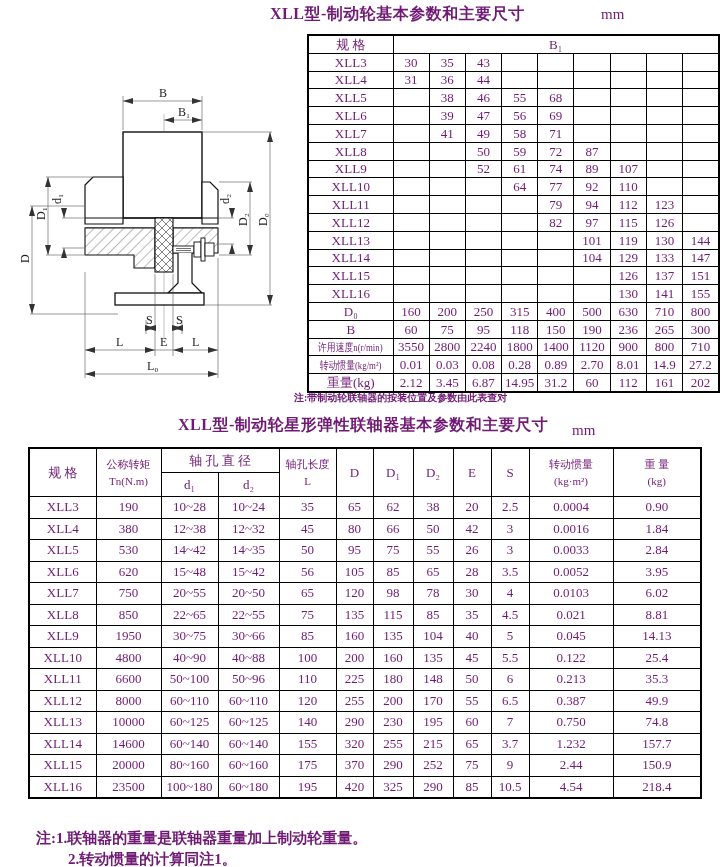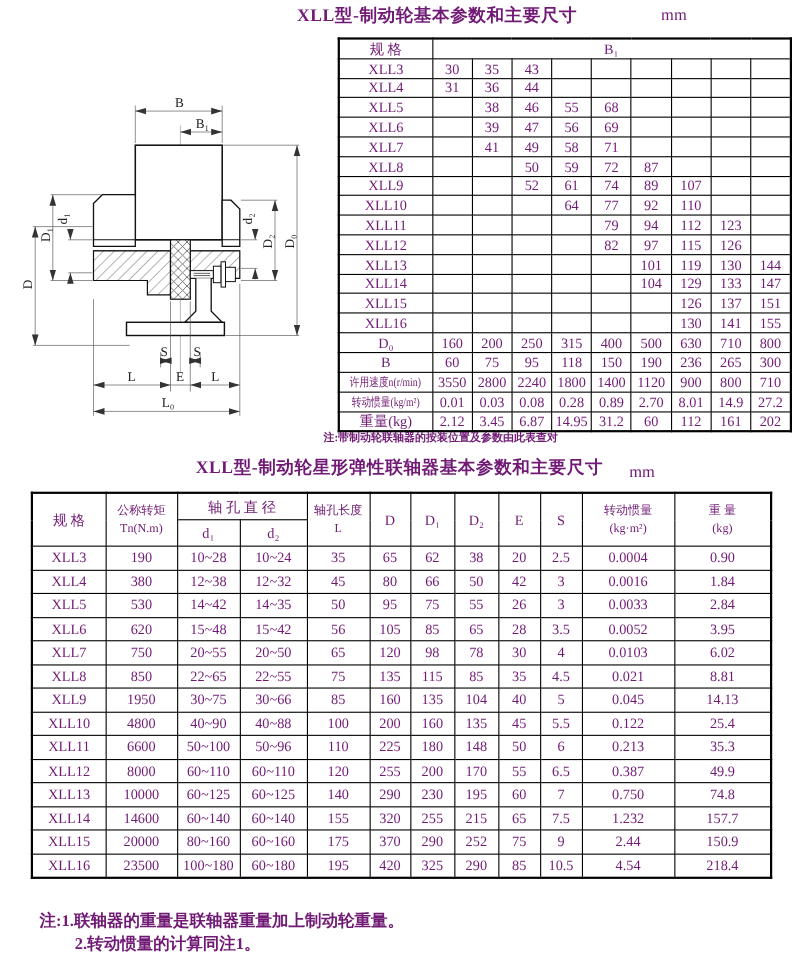--- a/index.html
+++ b/index.html
@@ -603,21 +603,21 @@
         <tr>
           <td class="lbl"><span>XLL14</span></td>
           <td>14600</td>
           <td>60~140</td>
           <td>60~140</td>
           <td>155</td>
           <td>320</td>
           <td>255</td>
           <td>215</td>
           <td>65</td>
-          <td>7.5</td>
+          <td>3.7</td>
           <td>1.232</td>
           <td>157.7</td>
         </tr>
         <tr>
           <td class="lbl"><span>XLL15</span></td>
           <td>20000</td>
           <td>80~160</td>
           <td>60~160</td>
           <td>175</td>
           <td>370</td>

